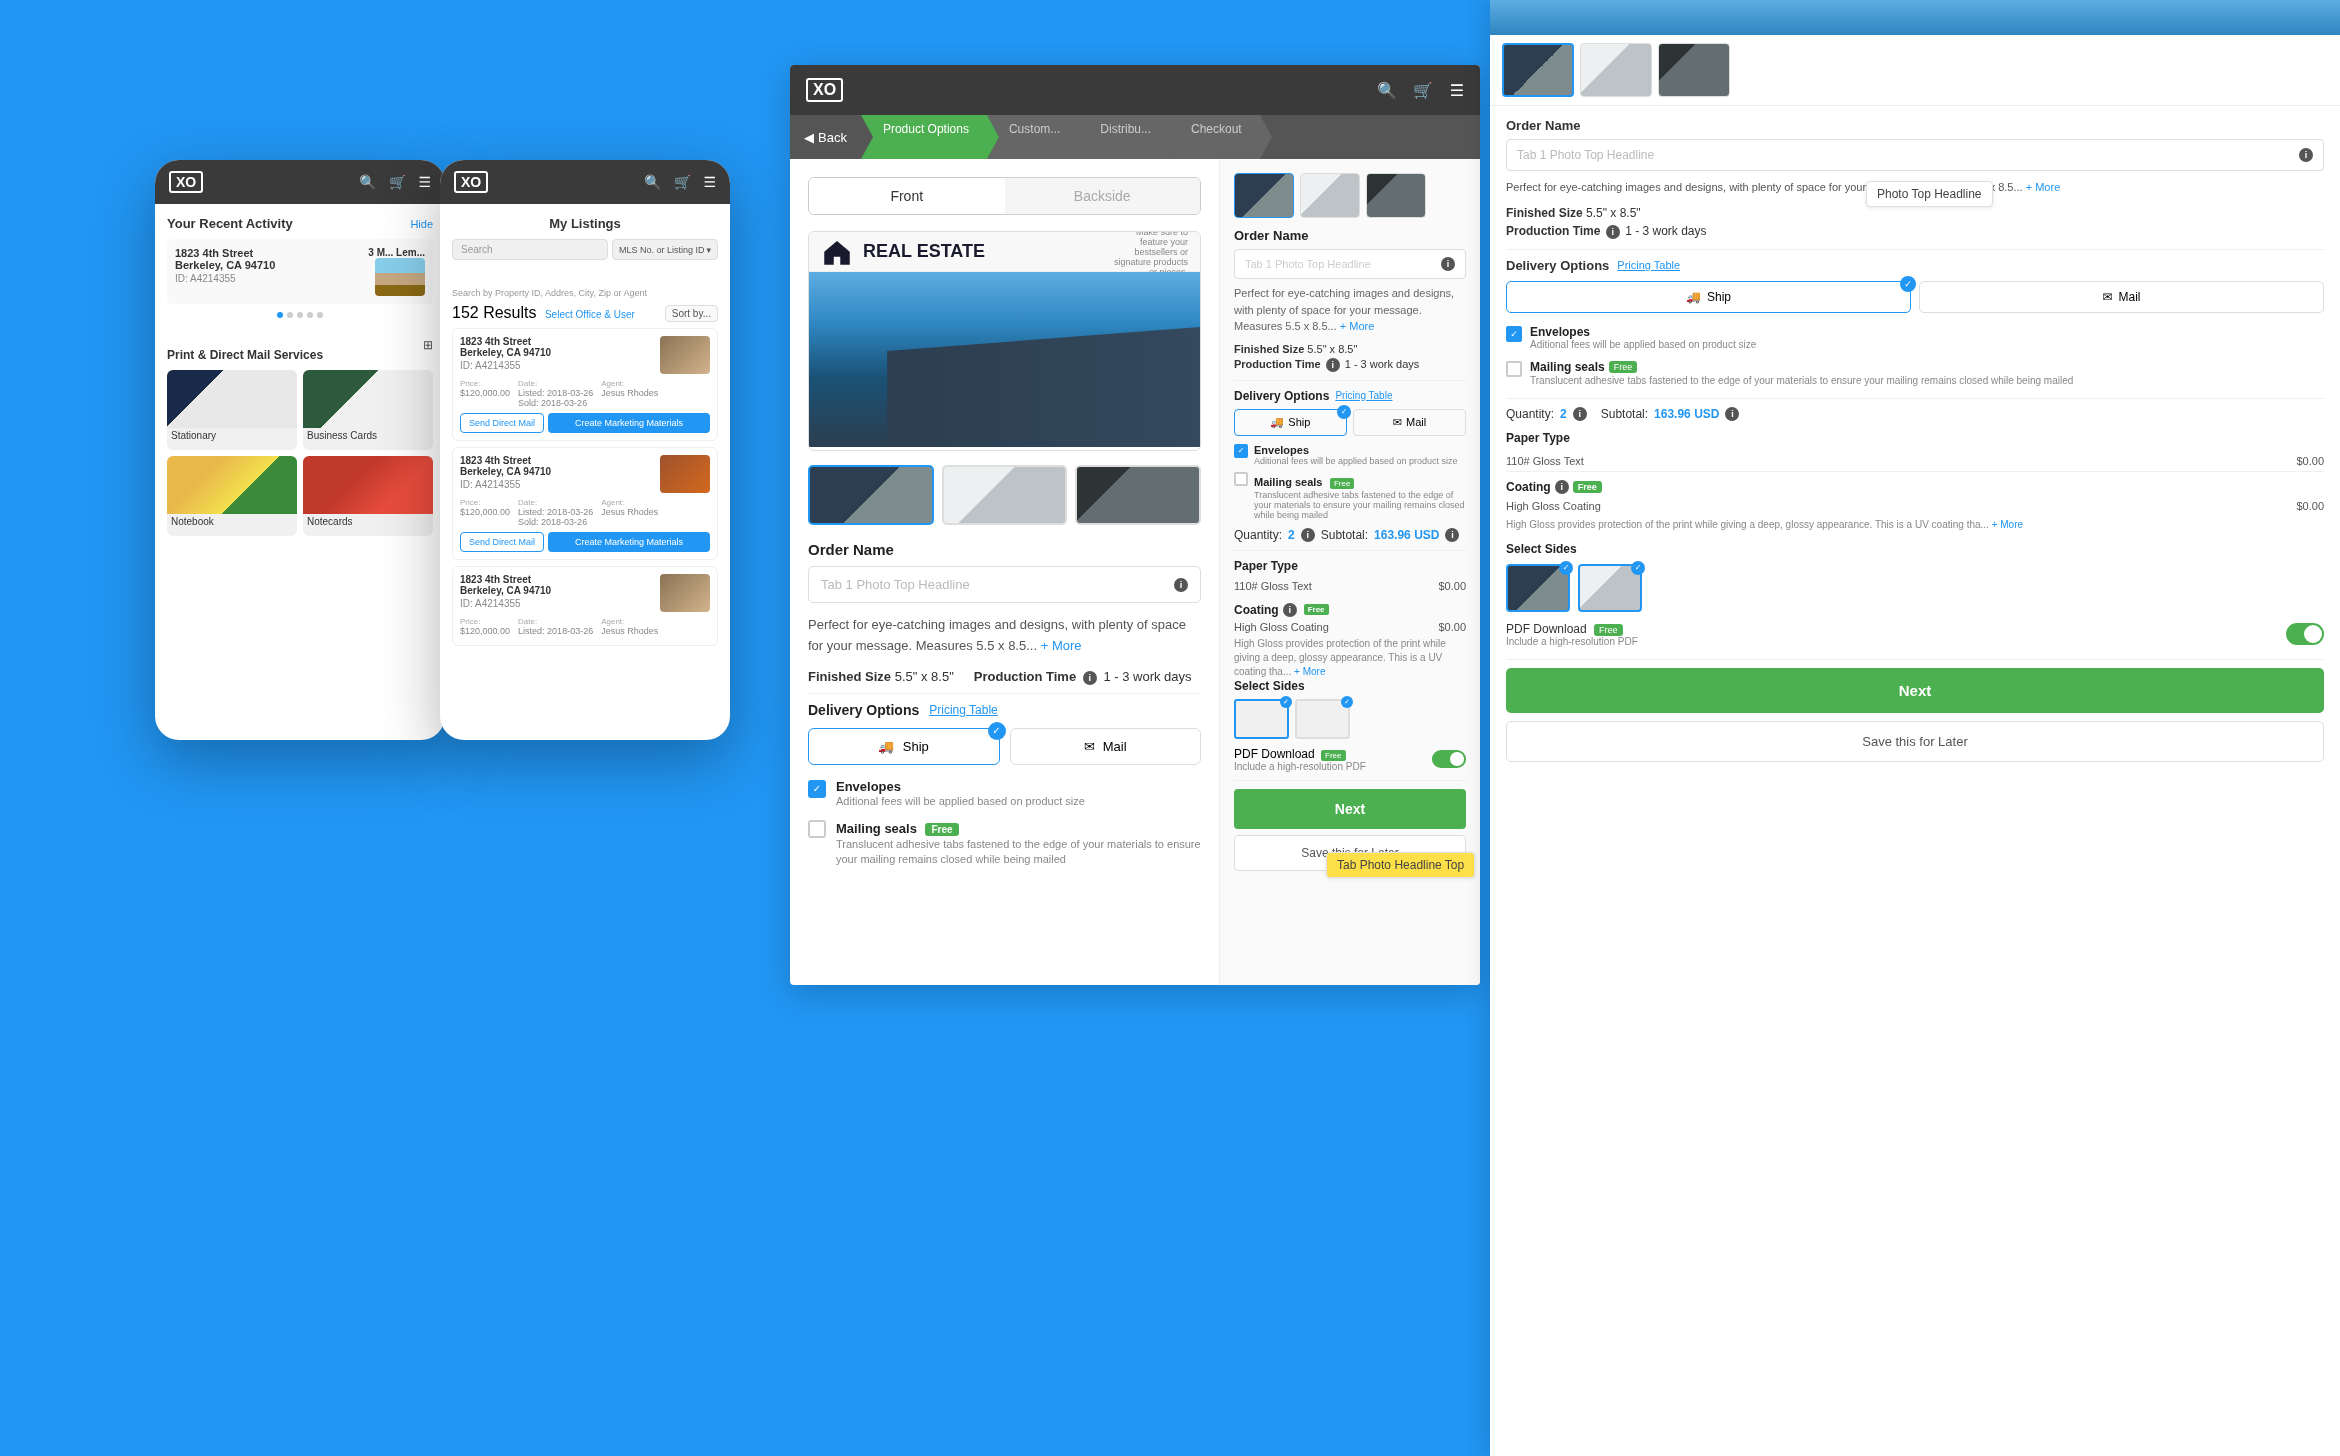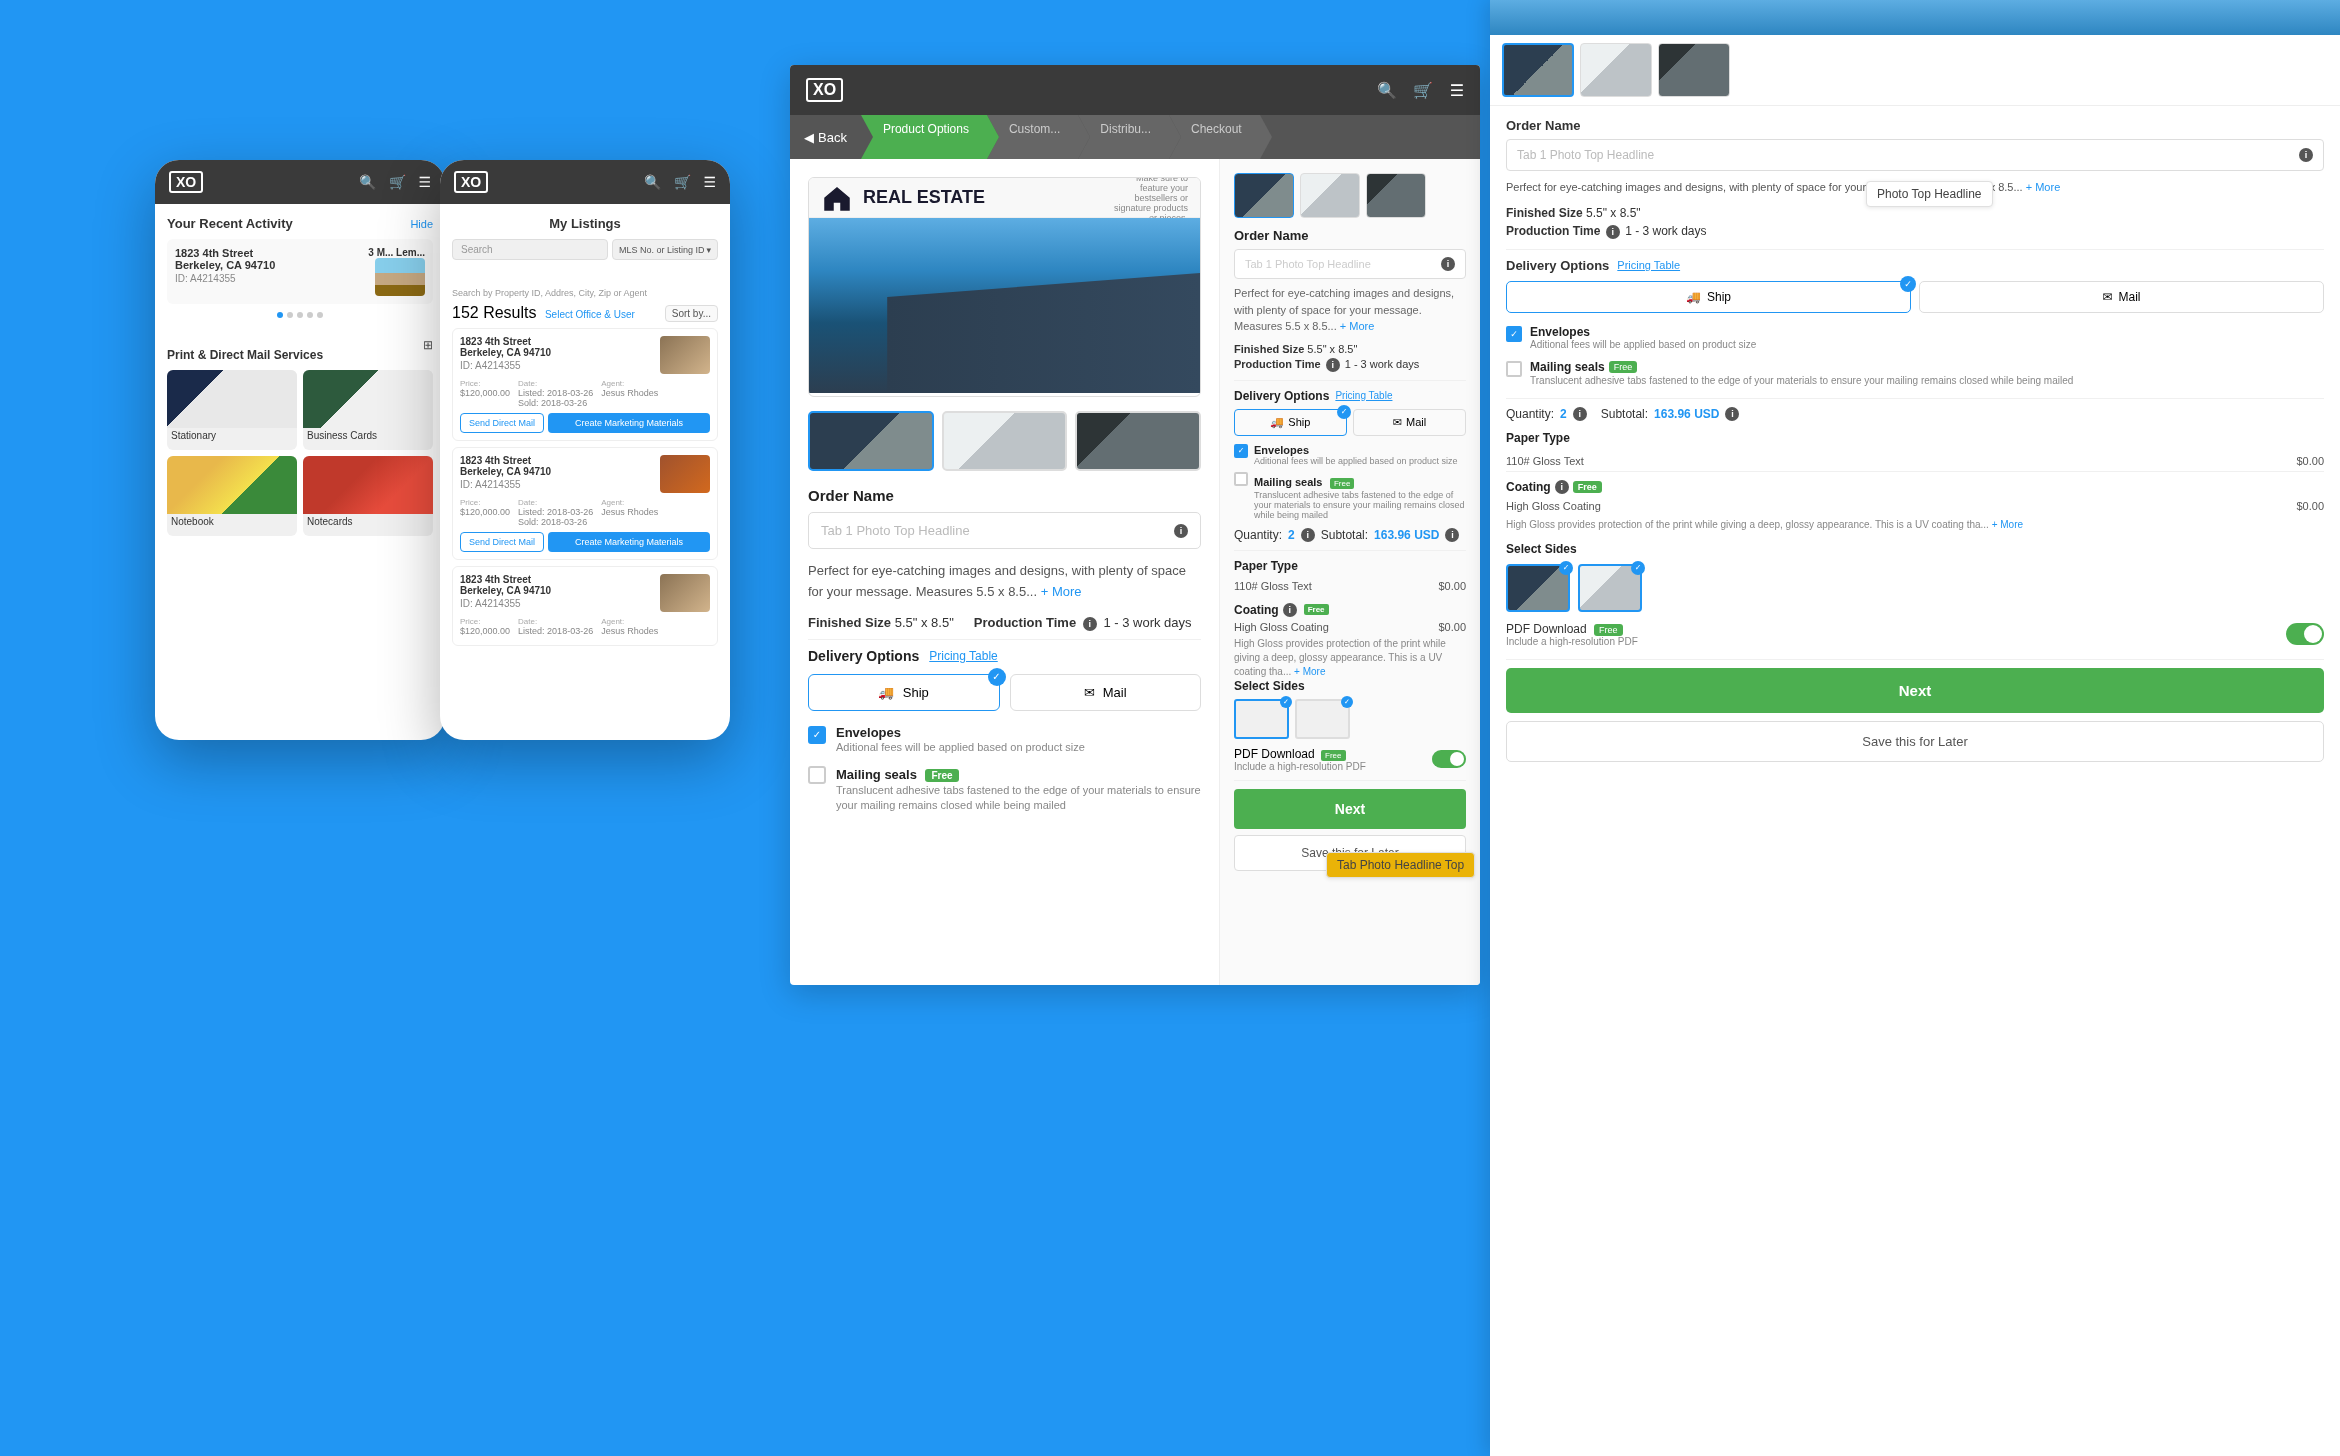--- a/index.html
+++ b/index.html
@@ -1083,20 +1083,24 @@
     </div>
     <div class="bw-step inactive">
       <span>Checkout</span>
     </div>
   </div>
 
   <div class="big-content">
 
     <div class="big-left">
 
+      <div class="big-front-back">
+        <div class="bfb-tab active">Front</div>
+        <div class="bfb-tab inactive">Backside</div>
+      </div>
 
       <div class="big-preview">
         <div class="bp-top">
           <div class="bp-logo">
             <svg class="bp-house-svg" viewBox="0 0 32 28" fill="none">
               <path d="M4 14L16 4L28 14V26H20V18H12V26H4V14Z" fill="#1a1a2e" stroke="#1a1a2e" stroke-width="1.5"></path>
             </svg>
             <span class="bp-re-text">REAL ESTATE</span>
           </div>
           <span style="font-size:9px;color:#888;max-width:80px;text-align:right">Make sure to feature your bestsellers or signature products or pieces.</span>
@@ -1440,15 +1444,15 @@
       </div>
     </div>
 
     <hr class="divider">
 
     <button style="width:100%;background:#4CAF50;color:white;border:none;border-radius:5px;padding:14px;font-size:15px;font-weight:700;text-align:center;margin-bottom:8px;cursor:pointer">Next</button>
     <button style="width:100%;background:white;border:1px solid #ddd;border-radius:5px;padding:12px;font-size:13px;text-align:center;color:#555;cursor:pointer">Save this for Later</button>
   </div>
 </div>
 
-<div style="position:absolute;left:1326px;top:852px;background:#eab308;border:1px solid #e0e0e0;border-radius:4px;padding:5px 10px;font-size:12px;color:#444;font-weight:500;box-shadow:0 1px 4px rgba(0,0,0,0.1)">Tab Photo Headline Top</div>
+<div style="position:absolute;left:1326px;top:852px;background:#fde047;border:1px solid #e0e0e0;border-radius:4px;padding:5px 10px;font-size:12px;color:#444;font-weight:500;box-shadow:0 1px 4px rgba(0,0,0,0.1)">Tab Photo Headline Top</div>
 
 <div style="position:absolute;left:1866px;top:181px;background:white;border:1px solid #e0e0e0;border-radius:4px;padding:5px 10px;font-size:12px;color:#444;box-shadow:0 1px 4px rgba(0,0,0,0.1)">Photo Top Headline</div>
 
 </body></html>

